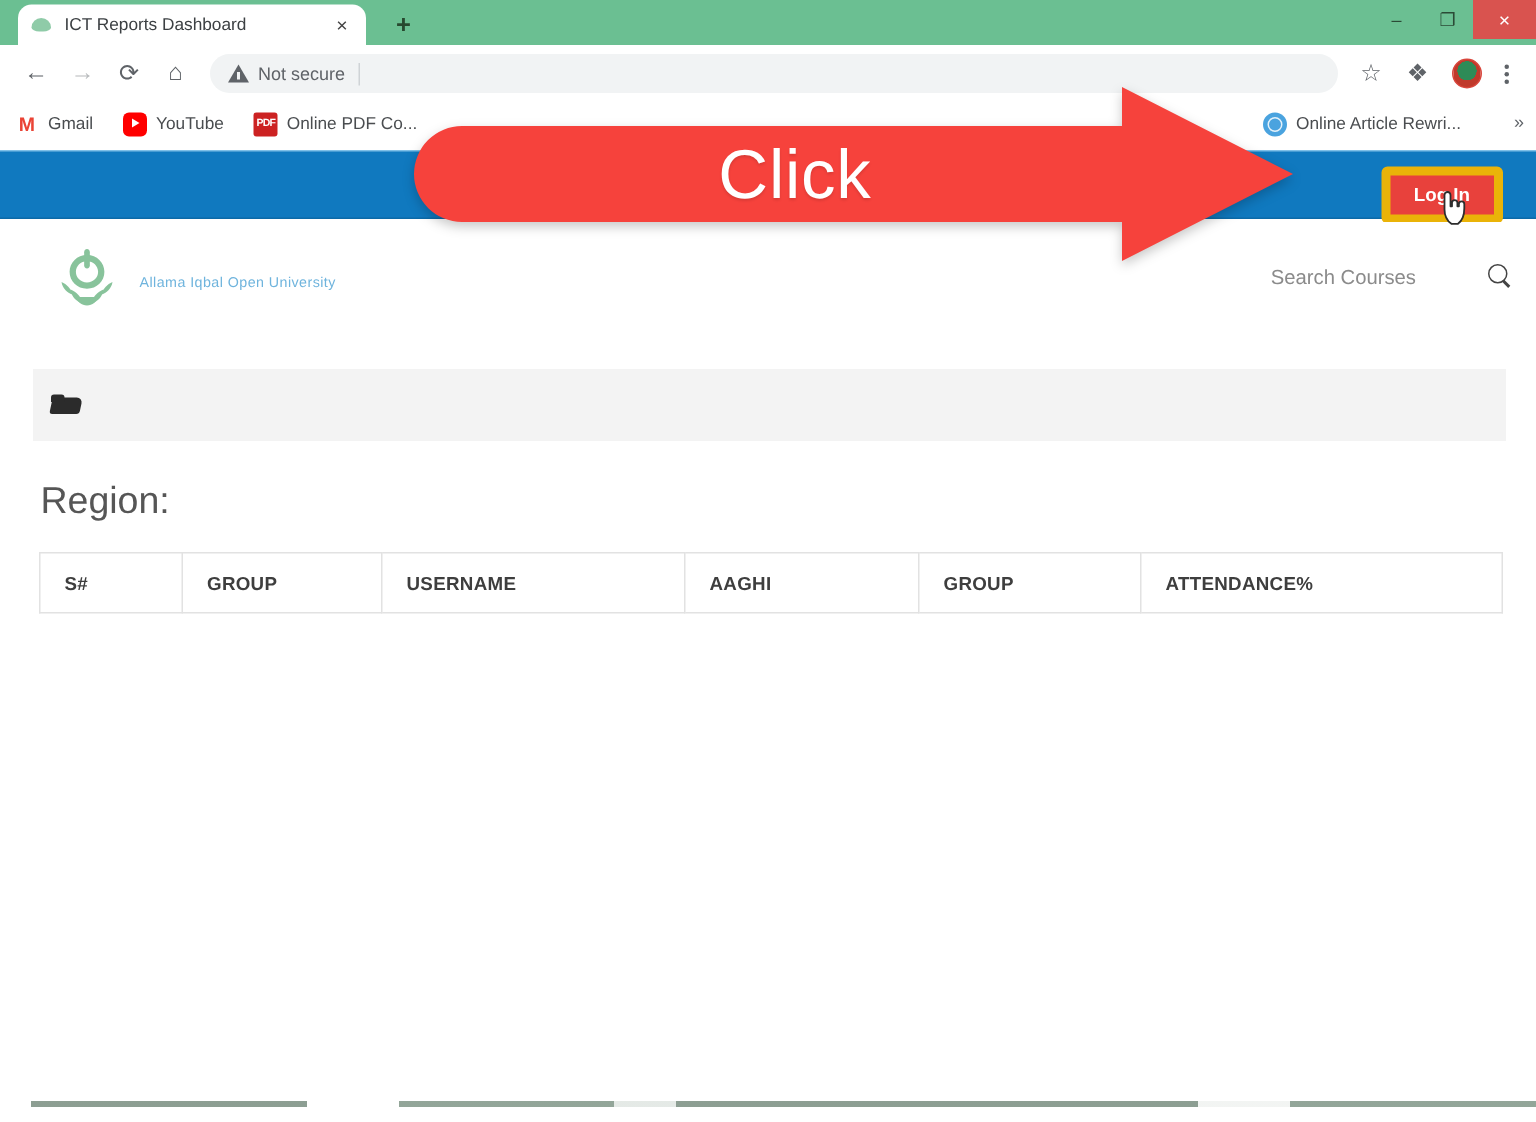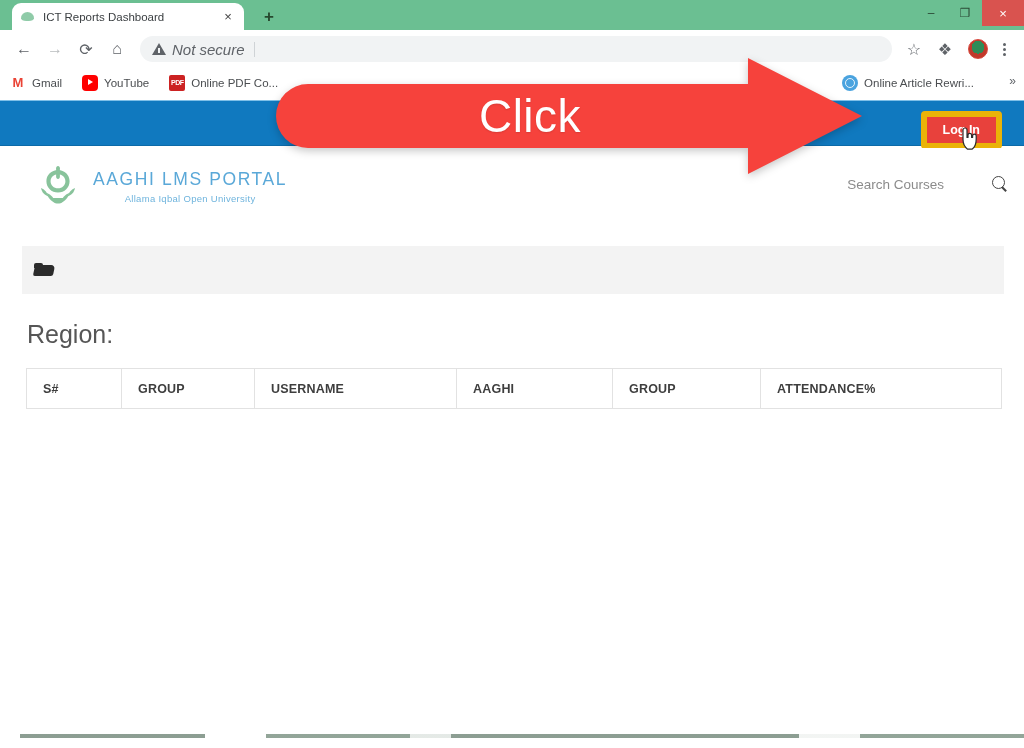--- a/index.html
+++ b/index.html
@@ -107,24 +107,23 @@
     border-right: 7px solid transparent;
     border-bottom: 12px solid #5f6368;
   }
   .warn-icon::after {
     content: "";
     position: absolute; left: 6.2px; top: 6px;
     width: 1.6px; height: 5px;
     background: #f1f3f4;
   }
   .notsecure {
-    font-size: 15px; color: #5f6368;
+    font-size: 12px; color: #5f6368;
     white-space: nowrap;
     margin-right: 9px;
-    font-style: italic;
   }
   .omnisep {
     width: 1px; height: 15px; background: #cfd3d6; margin-right: 9px;
     flex: 0 0 1px;
   }
   .url {
     font-size: 11.5px; color: #4a4d50;
     white-space: nowrap; overflow: hidden;
   }
   .tb-right { display: flex; align-items: center; }
@@ -405,21 +404,20 @@
                        m0 4.2 c-4.2 0-7.4 3.2-7.4 7 0 3.9 3.2 7.1 7.4 7.1 s7.4-3.2 7.4-7.1 c0-3.8-3.2-7-7.4-7 z"></path>
               <path d="M6 26 c3.5 1.4 6.4 4.6 7.6 8.4 C10 33.6 6.7 30.4 6 26 z"></path>
               <path d="M40 26 c-.7 4.4-4 7.6-7.6 8.4 C33.6 30.6 36.5 27.4 40 26 z"></path>
               <path d="M12 31 c4 1.6 7.3 5.2 8.6 9.4 C16.4 39.6 12.6 36 12 31 z"></path>
               <path d="M34 31 c-.6 5-4.4 8.6-8.6 9.4 C26.7 36.2 30 32.6 34 31 z"></path>
               <path d="M16 36 h14 c-.4 3.2-3.4 5.6-7 5.6 S16.4 39.2 16 36 z"></path>
             </g>
           </svg>
         </span>
         <span class="brand-text">
-          <div class="brand-title">AAGHI  LMS  PORTAL</div>
           <div class="brand-sub">Allama Iqbal Open University</div>
         </span>
       </div>
 
       <div class="search-area">
         <span class="search-label">Search Courses</span>
         <span class="search-ico"></span>
       </div>
     </div>
 

